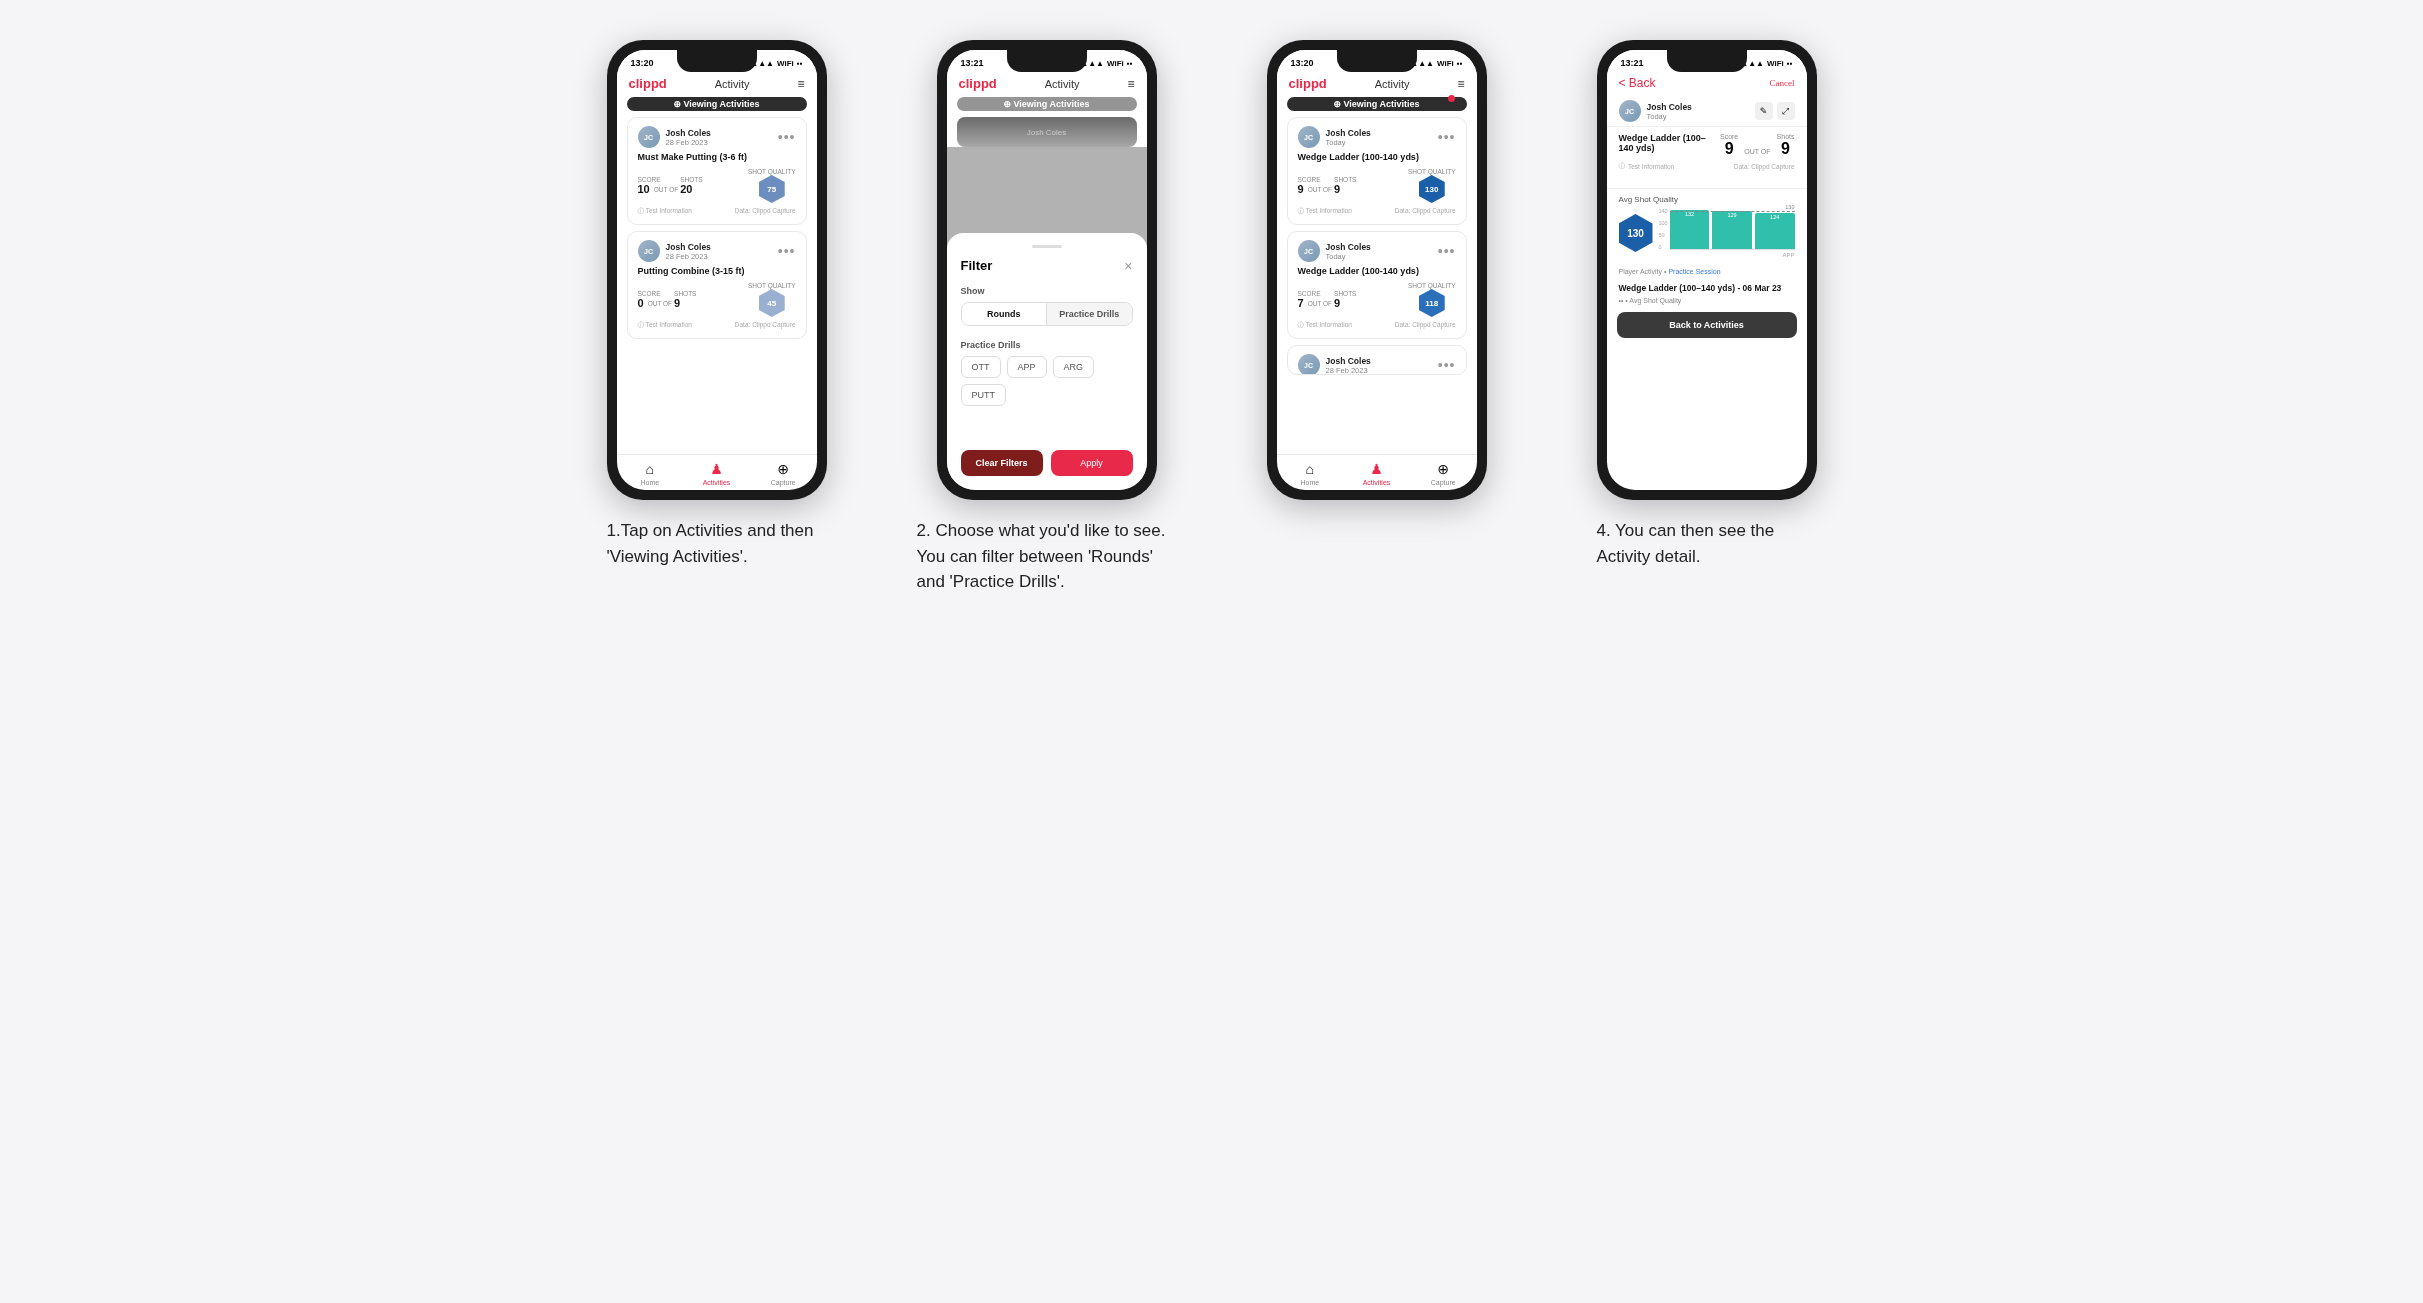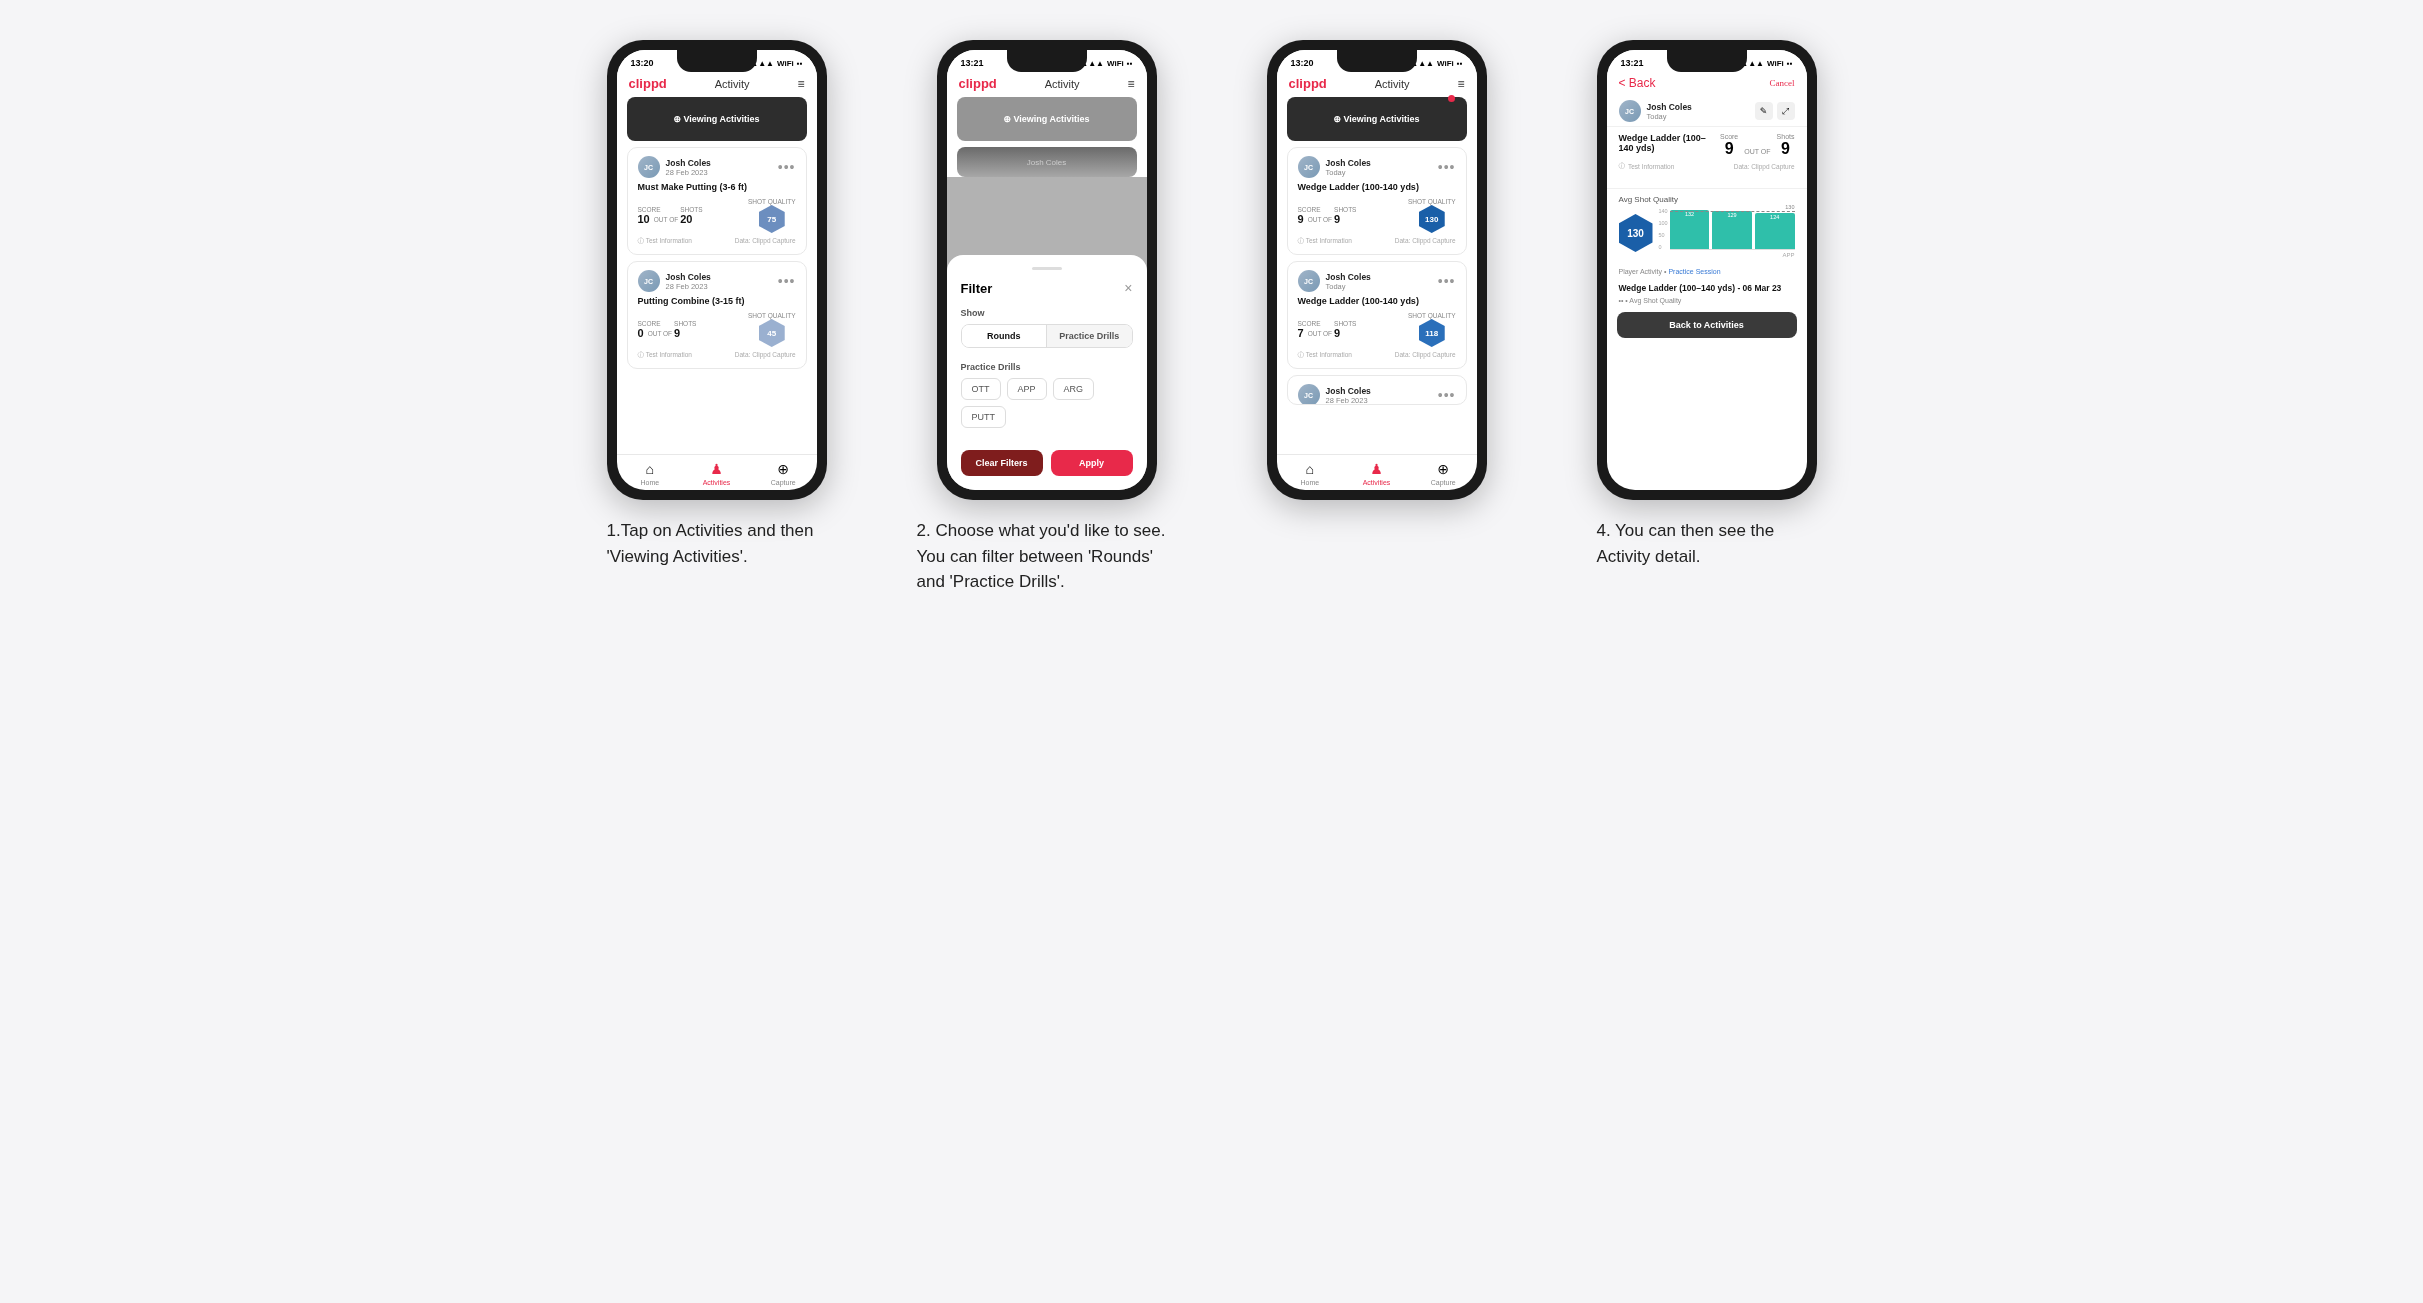--- a/index.html
+++ b/index.html
@@ -90,21 +90,21 @@
       font-weight: 500;
     }
     .hamburger-icon {
       font-size: 12px;
       color: #333;
     }
     .viewing-bar {
       background: #2d2d2d;
       margin: 0 10px 6px;
       border-radius: 8px;
-      padding: 17px 10px;
+      padding: 2px 10px;
       display: flex;
       align-items: center;
       justify-content: center;
       gap: 6px;
       position: relative;
     }
     .viewing-bar-text {
       color: #fff;
       font-size: 9px;
       font-weight: 600;
@@ -378,21 +378,21 @@
       cursor: pointer;
     }
     .btn-apply {
       flex: 1;
       padding: 8px;
       background: #e8294a;
       color: #fff;
       border: none;
       border-radius: 8px;
       font-size: 9px;
-      font-weight: 700;
+      font-weight: 400;
       text-align: center;
       cursor: pointer;
     }
 
     
     .back-header {
       display: flex;
       align-items: center;
       justify-content: space-between;
       padding: 4px 12px 6px;

